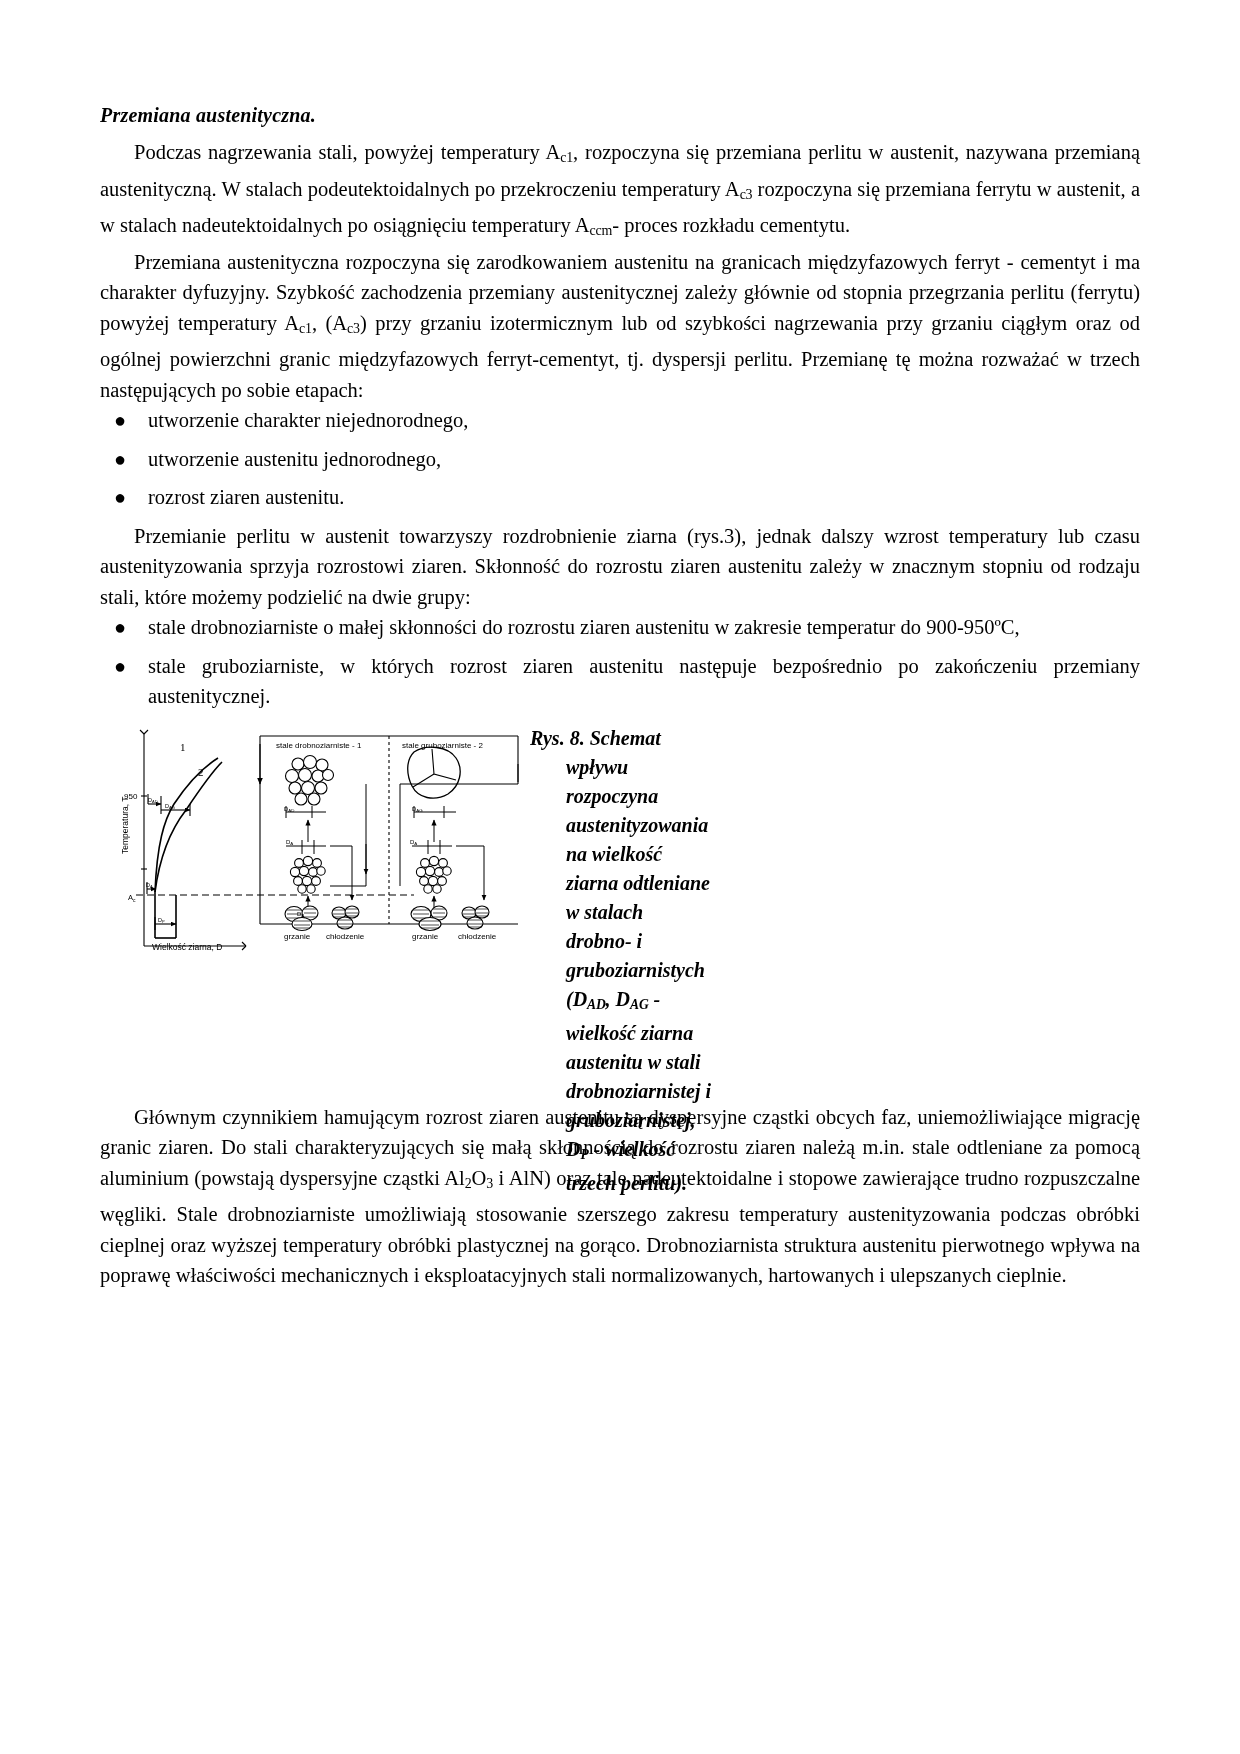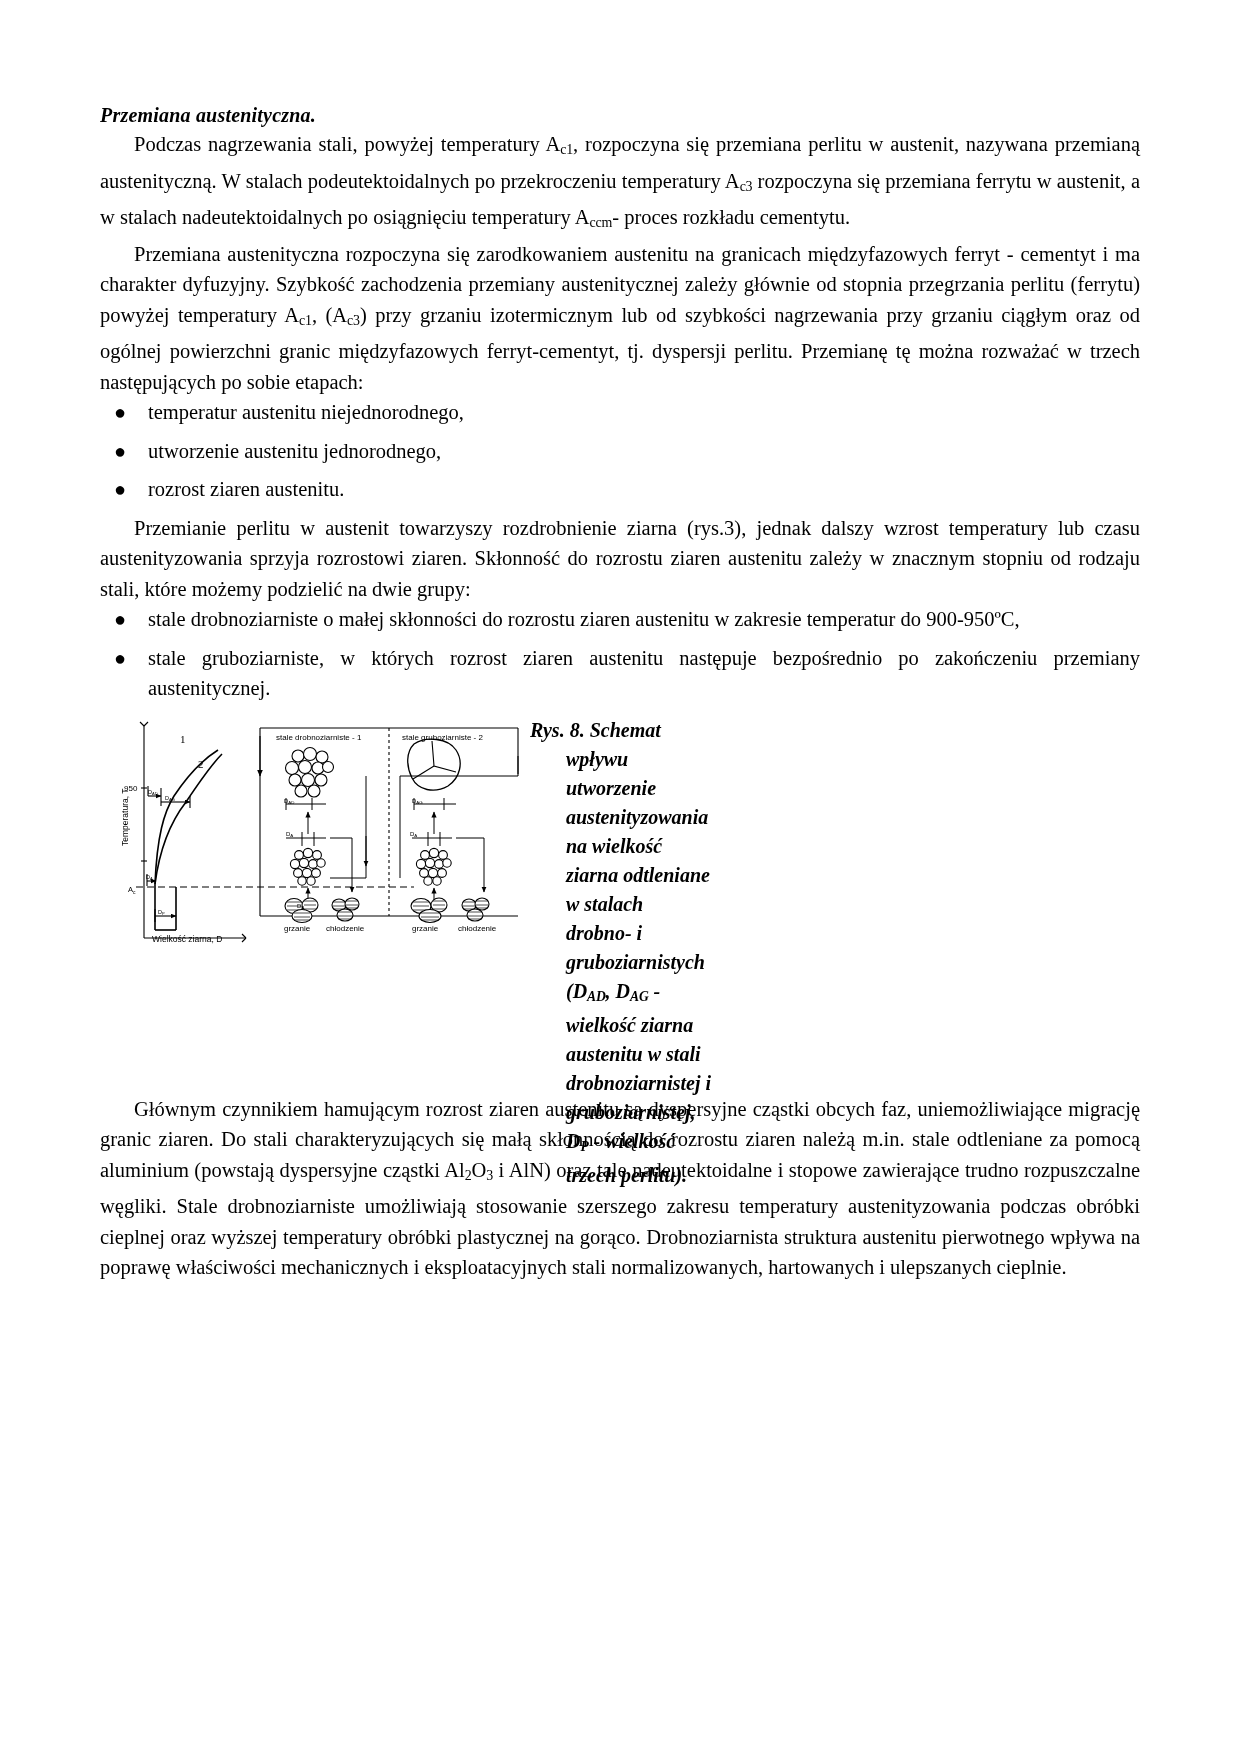--- a/index.html
+++ b/index.html
@@ -26,21 +26,21 @@
     position: absolute;
     left: 100px;
     top: 104px;
     width: 1040px;
   }
 
   h1.doc-title {
     font-size: 20px;
     font-weight: bold;
     font-style: italic;
-    margin: 0 0 2px 0;
+    margin: 0 0 10px 0;
     letter-spacing: 0.2px;
   }
 
   p.para {
     font-size: 20.5px;
     line-height: 30.5px;
     margin: 0;
     text-align: justify;
     text-indent: 34px;
     hyphens: none;
@@ -114,21 +114,21 @@
 <div class="page">
   <div class="content">
 
     <h1 class="doc-title">Przemiana austenityczna.</h1>
 
     <p class="para"><span>Podczas  nagrzewania  stali,  powyżej  temperatury  A</span><sub class="sb">c1</sub><span>,  rozpoczyna  się  przemiana  perlitu  w austenit,  nazywana  przemianą  austenityczną.  W stalach podeutektoidalnych po przekroczeniu temperatury A</span><sub class="sb">c3</sub><span> rozpoczyna  się  przemiana  ferrytu  w  austenit,  a  w  stalach  nadeutektoidalnych  po osiągnięciu temperatury A</span><sub class="sb">ccm</sub><span>- proces rozkładu cementytu.</span></p>
 
     <p class="para"><span>Przemiana austenityczna rozpoczyna się zarodkowaniem austenitu na granicach międzyfazowych ferryt - cementyt i ma charakter dyfuzyjny. Szybkość zachodzenia przemiany austenitycznej zależy  głównie  od  stopnia  przegrzania  perlitu  (ferrytu)  powyżej  temperatury  A</span><sub class="sb">c1</sub><span>,  (A</span><sub class="sb">c3</sub><span>)  przy  grzaniu izotermicznym  lub  od  szybkości  nagrzewania  przy  grzaniu  ciągłym  oraz  od  ogólnej  powierzchni granic  międzyfazowych  ferryt-cementyt,  tj.  dyspersji  perlitu.  Przemianę  tę  można  rozważać  w trzech następujących po sobie etapach:</span></p>
 
     <ul class="bullets">
-      <li><span class="dot">●</span><span>temperatur austenitu niejednorodnego,</span></li>
+      <li><span class="dot">●</span><span>utworzenie charakter niejednorodnego,</span></li>
       <li><span class="dot">●</span><span>utworzenie austenitu jednorodnego,</span></li>
       <li><span class="dot">●</span><span>rozrost ziaren austenitu.</span></li>
     </ul>
 
 
     <p class="para">Przemianie  perlitu  w  austenit  towarzyszy  rozdrobnienie  ziarna  (rys.3),  jednak  dalszy  wzrost temperatury lub czasu austenityzowania sprzyja rozrostowi ziaren. Skłonność  do  rozrostu  ziaren austenitu zależy w znacznym stopniu od rodzaju stali, które możemy podzielić na dwie grupy:</p>
 
     <ul class="bullets wide">
       <li><span class="dot">●</span><span>stale drobnoziarniste o małej skłonności do rozrostu ziaren austenitu w zakresie temperatur do 900-950ºC,</span></li>
       <li><span class="dot">●</span><span>stale gruboziarniste, w których rozrost ziaren austenitu następuje bezpośrednio po zakończeniu przemiany austenitycznej.</span></li>
@@ -343,21 +343,21 @@
             <text x="212" y="215" font-size="8">chłodzenie</text>
             <text x="298" y="215" font-size="8">grzanie</text>
             <text x="344" y="215" font-size="8">chłodzenie</text>
           </g>
         </svg>
       </div>
 
       <div class="fig-caption">
         <span class="cap-line first">Rys. 8. Schemat</span>
         <span class="ind">wpływu</span>
-        <span class="ind">utworzenie</span>
+        <span class="ind">rozpoczyna</span>
         <span class="ind">austenityzowania</span>
         <span class="ind">na wielkość</span>
         <span class="ind">ziarna odtleniane</span>
         <span class="ind">w stalach</span>
         <span class="ind">drobno- i</span>
         <span class="ind">gruboziarnistych</span>
         <span class="ind"><span>(D</span><sub class="sb">AD</sub><span>, D</span><sub class="sb">AG</sub><span> -</span></span>
         <span class="ind">wielkość ziarna</span>
         <span class="ind">austenitu w stali</span>
         <span class="ind">drobnoziarnistej i</span>

